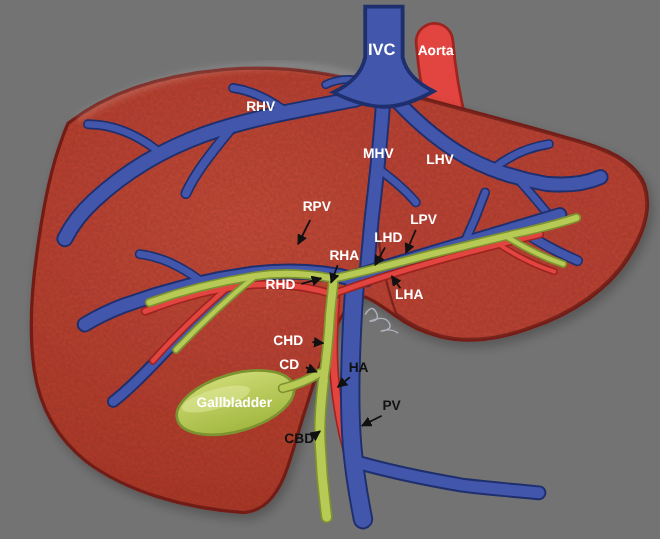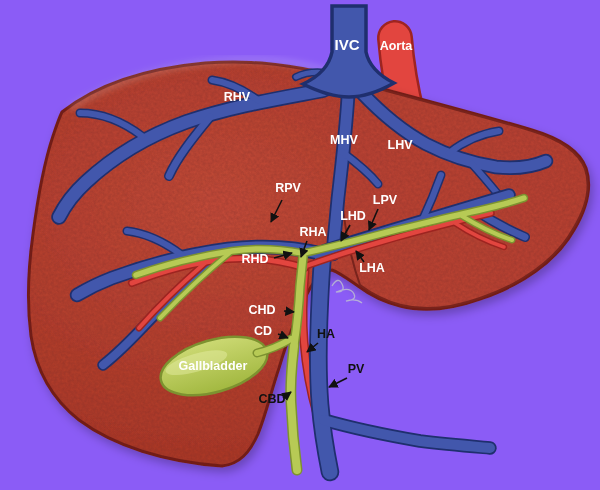--- a/index.html
+++ b/index.html
@@ -1,16 +1,16 @@
 <!DOCTYPE html>
 <html><head>
 <meta charset="utf-8">
 <style>
   html,body{margin:0;padding:0;background:#ffffff;}
-  .stage{position:relative;width:600px;height:490px;background:#8b5cf6;overflow:hidden;
+  .stage{position:relative;width:600px;height:490px;background:#737373;overflow:hidden;
          font-family:"Liberation Sans",sans-serif;}
   svg{display:block;}
   .lbl{font-family:"Liberation Sans",sans-serif;font-weight:700;font-size:12.5px;
        text-anchor:middle;}
   .lbl-white{fill:#ffffff;}
   .lbl-dark{fill:#111111;}
   .lbl-big{font-size:15px;}
   .arrow{stroke:#111111;stroke-width:1.6;fill:none;}
 </style>
 </head>

